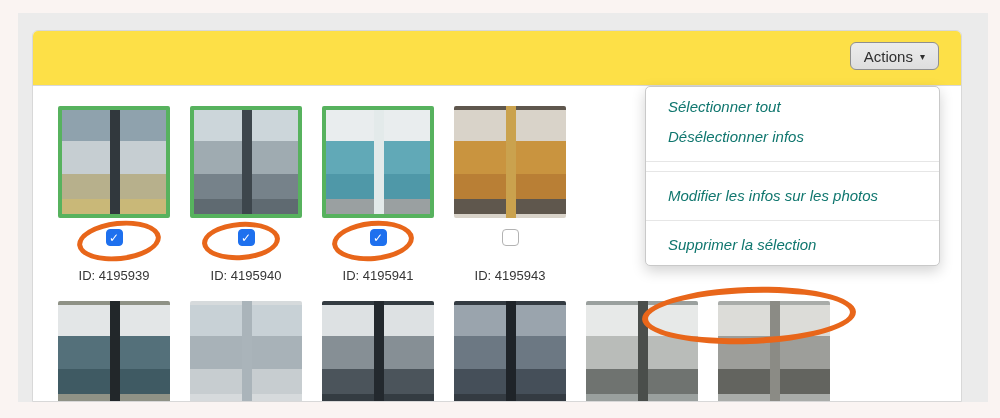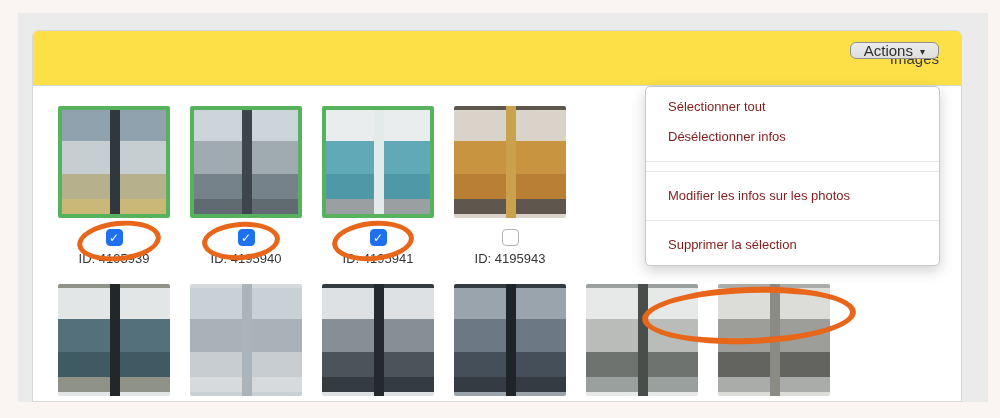--- a/index.html
+++ b/index.html
@@ -23,21 +23,21 @@
     background:#fff; border:1px solid var(--border,#d8d8d8);
     border-radius:6px 6px 0 0; overflow:hidden;
   }
   .card-header {
     height:55px; background:#fde047; border-bottom:1px solid var(--border,#d8d8d8);
     display:flex; align-items:center; padding:0 22px; position:relative;justify-content:flex-end;
   }
   .card-title { font-size:15px; color:#3a3a3a; }
 
   .actions-btn {
-    position:absolute; right:22px; top:11px; height:17px; min-width:88px;
+    position:absolute; right:22px; top:11px; height:28px; min-width:88px;
     display:inline-flex; align-items:center; justify-content:center; gap:7px;
     background:linear-gradient(180deg,#ececec,#dedede);
     border:1px solid #8f8f8f; border-radius:6px;
     font-size:15px; color:#2f2f2f; padding:0 13px; cursor:pointer;
   }
   .caret { font-size:10px; line-height:10px; color:#2f2f2f; transform:translateY(1px); }
 
   
   .card-body { padding:20px 0 0 25px; }
   .grid-row { display:flex; gap:20px; margin-bottom:18px; }
@@ -47,32 +47,32 @@
     background:#ccc;
   }
   .cell.selected .thumb { border-color:var(--green,#57b25e); }
   .checkbox {
     margin-top:11px; width:17px; height:17px; border-radius:4px;
     background:#fff; border:1.5px solid #b3b3b3;
     display:flex; align-items:center; justify-content:center;
   }
   .checkbox.checked { background:var(--blue,#1e70ee); border-color:var(--blue,#1e70ee); }
   .check { color:#fff; font-size:12px; font-weight:bold; line-height:14px; }
-  .id-label { margin-top:5px; font-size:13px; color:#363636; white-space:nowrap; }
+  .id-label { margin-top:22px; font-size:13px; color:#363636; white-space:nowrap; }
 
   
   .dropdown {
     position:absolute; left:645px; top:86px; width:295px;
     background:#fff; border:1px solid #c9c9c9; border-radius:5px;
     box-shadow:0 5px 14px rgba(0,0,0,.18);
     padding:5px 0; z-index:30;
   }
   .menu-item {
-    height:30px; line-height:30px; padding:0 22px; font-size:13px;
-    color:#7f1d1d; white-space:nowrap; cursor:pointer;
+    height:30px; line-height:30px; padding:0 22px; font-size:15px;
+    color:#0f766e; white-space:nowrap; cursor:pointer;font-style:italic;
   }
   .menu-divider { border-top:1px solid #e6e6e6; margin:9px 0; height:0; }
 
   
   .ellipse {
     position:absolute; border:5px solid var(--orange,#e8661a); border-radius:50%;
     z-index:40; pointer-events:none;
   }
   .e1 { left:77px;  top:221px; width:84px;  height:40px; transform:rotate(-6deg); }
   .e2 { left:202px; top:222px; width:78px;  height:38px; transform:rotate(-4deg); }

